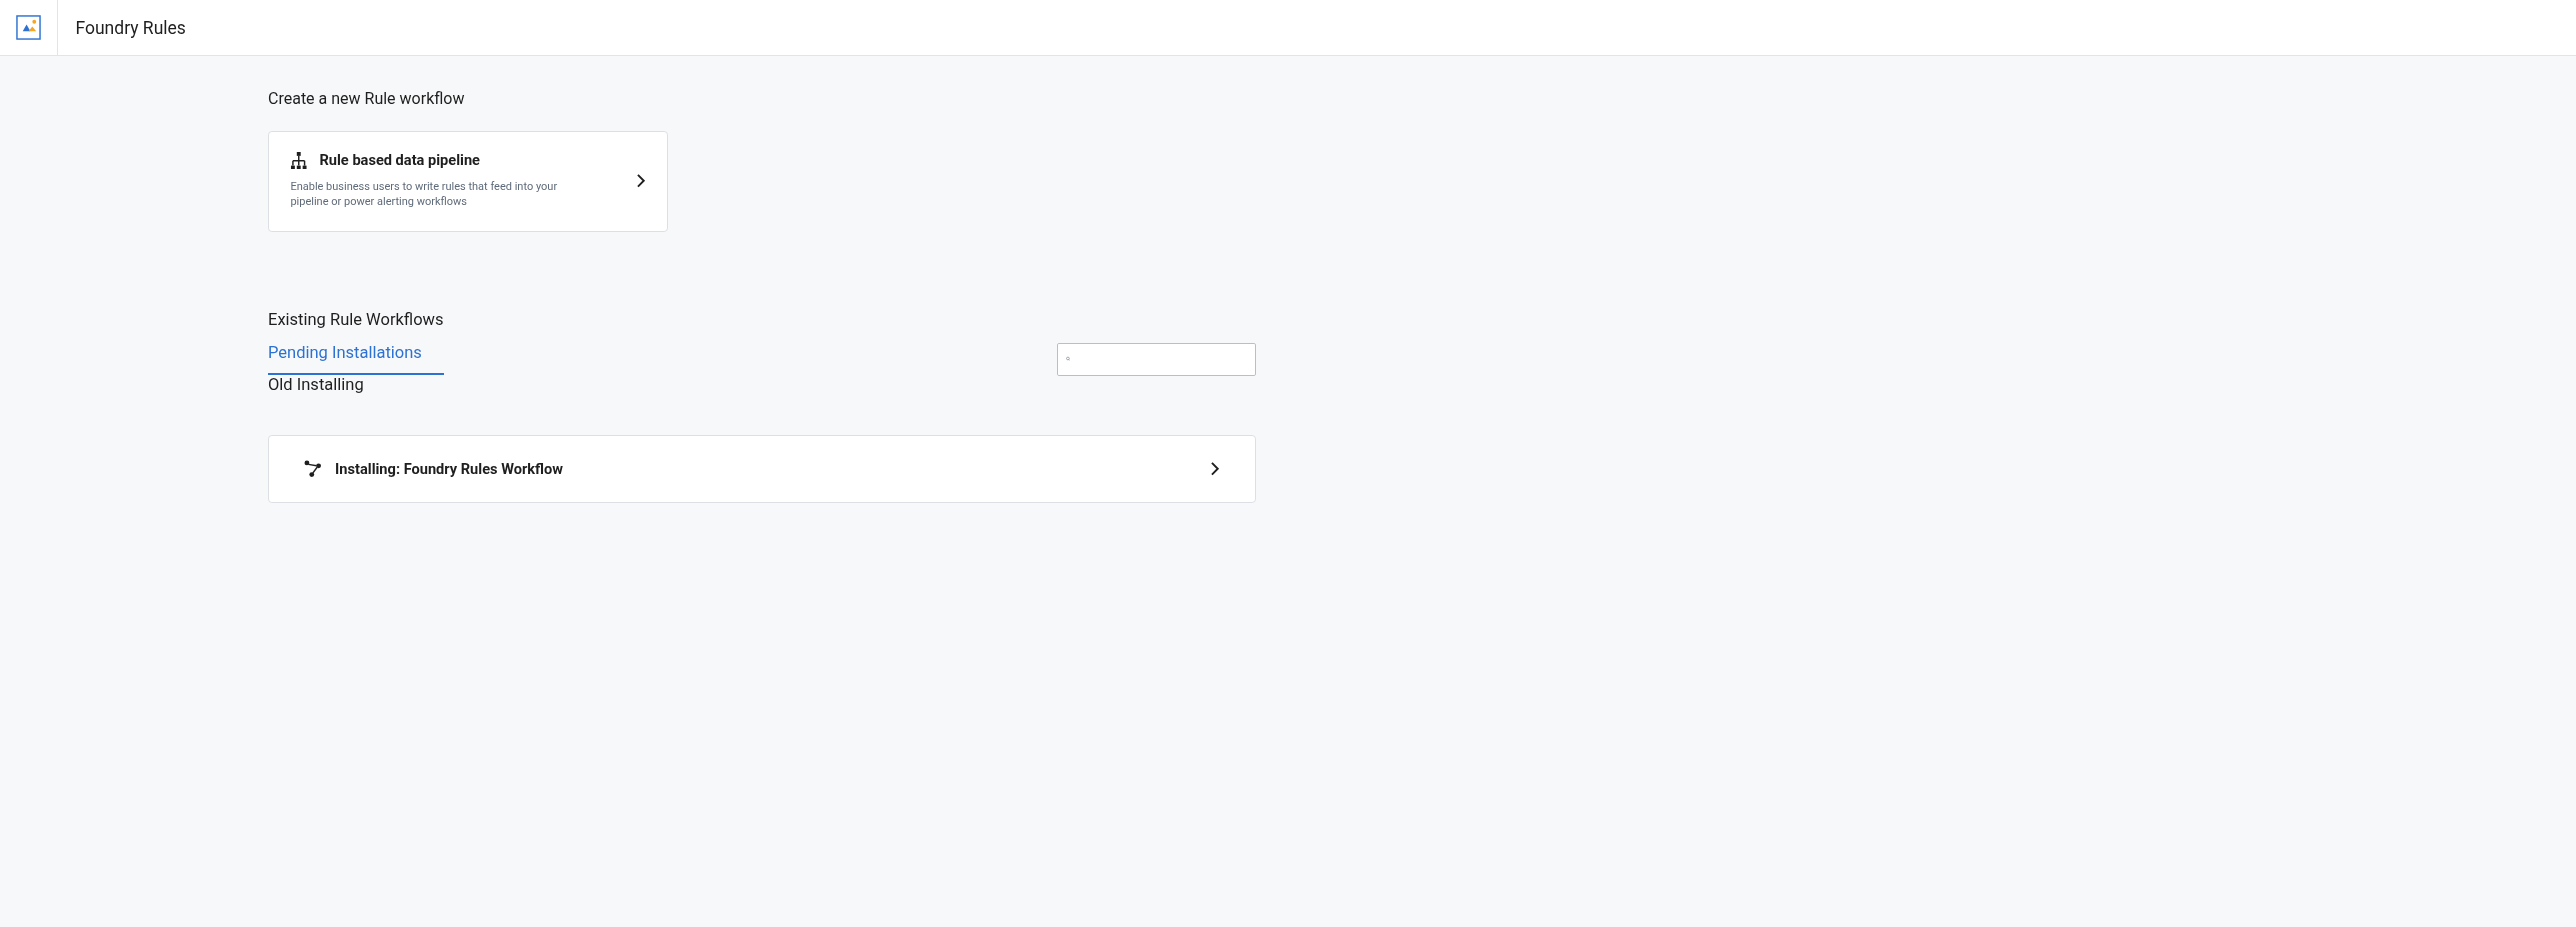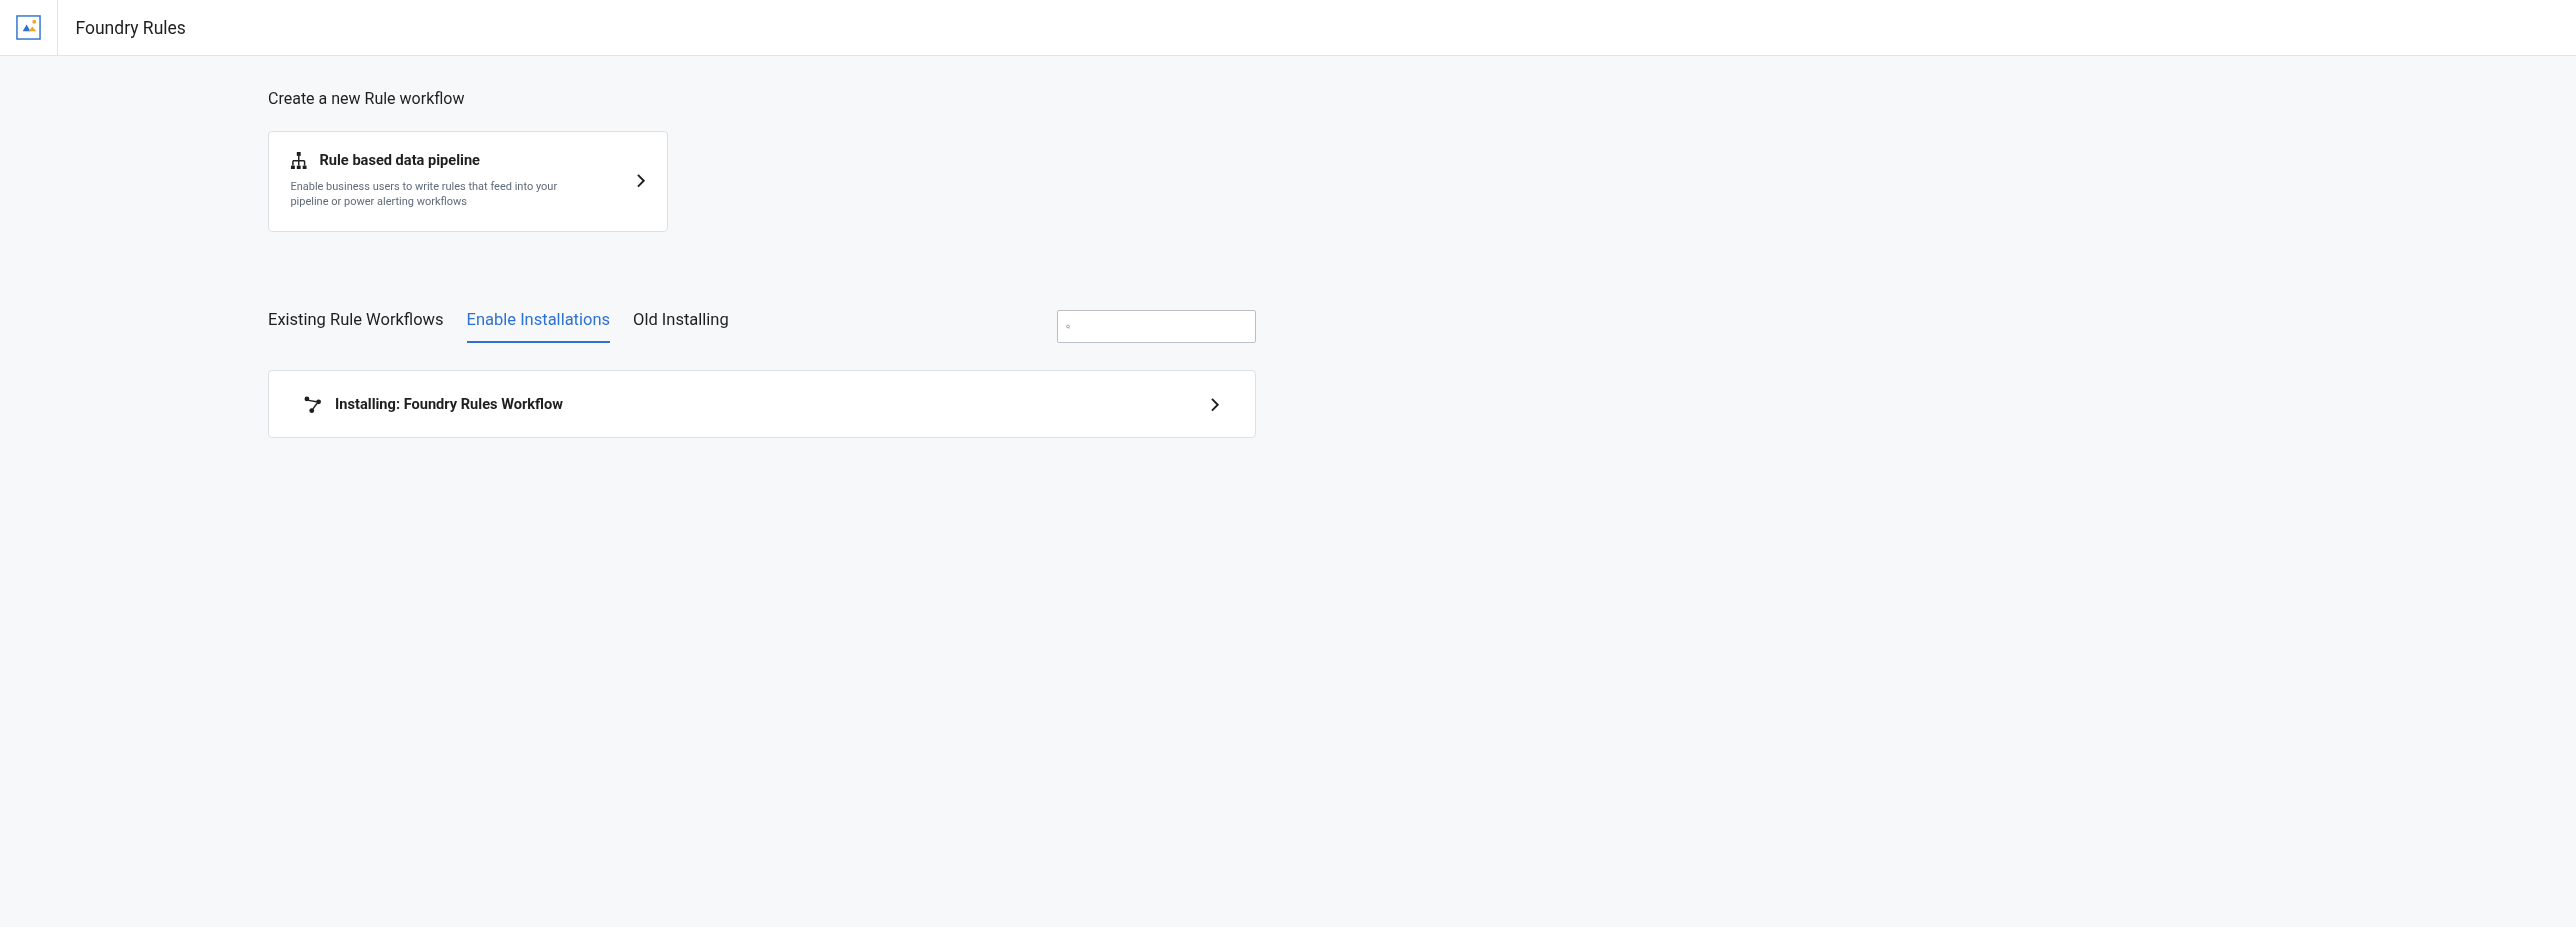--- a/index.html
+++ b/index.html
@@ -70,21 +70,21 @@
     max-width: 281px;
   }
   .tabs-row {
     display: flex;
     align-items: center;
     margin-top: 78px;
     width: 988px;
   }
   .tabs {
     display: flex;
-    gap: 23px;
+    flex-direction: column;
   }
   .tab {
     font-size: 16.5px;
     color: #1f1f1f;
     padding-bottom: 11.6px;
     cursor: pointer;
     border-bottom: 2.9px solid transparent;
   }
   .tab.active {
     color: #2d72d2;
@@ -167,21 +167,21 @@
       <div class="card-desc">Enable business users to write rules that feed into your pipeline or power alerting workflows</div>
     </div>
     <svg width="9.7" height="15.5" viewBox="0 0 10 16">
       <path d="M2 2 L8 8 L2 14" fill="none" stroke="#1f1f1f" stroke-width="2"></path>
     </svg>
   </div>
 
   <div class="tabs-row">
     <div class="tabs">
       <div class="tab">Existing Rule Workflows</div>
-      <div class="tab active">Enable Installations</div>
+      <div class="tab active">Pending Installations</div>
       <div class="tab">Old Installing</div>
     </div>
     <div class="search-wrap">
       <svg width="15.5" height="15.5" viewBox="0 0 16 16">
         <circle cx="7" cy="7" r="5" fill="none" stroke="#5f6b7a" stroke-width="2"></circle>
         <line x1="11" y1="11" x2="15" y2="15" stroke="#5f6b7a" stroke-width="2"></line>
       </svg>
       <input type="text" placeholder="" style="">
     </div>
   </div>

